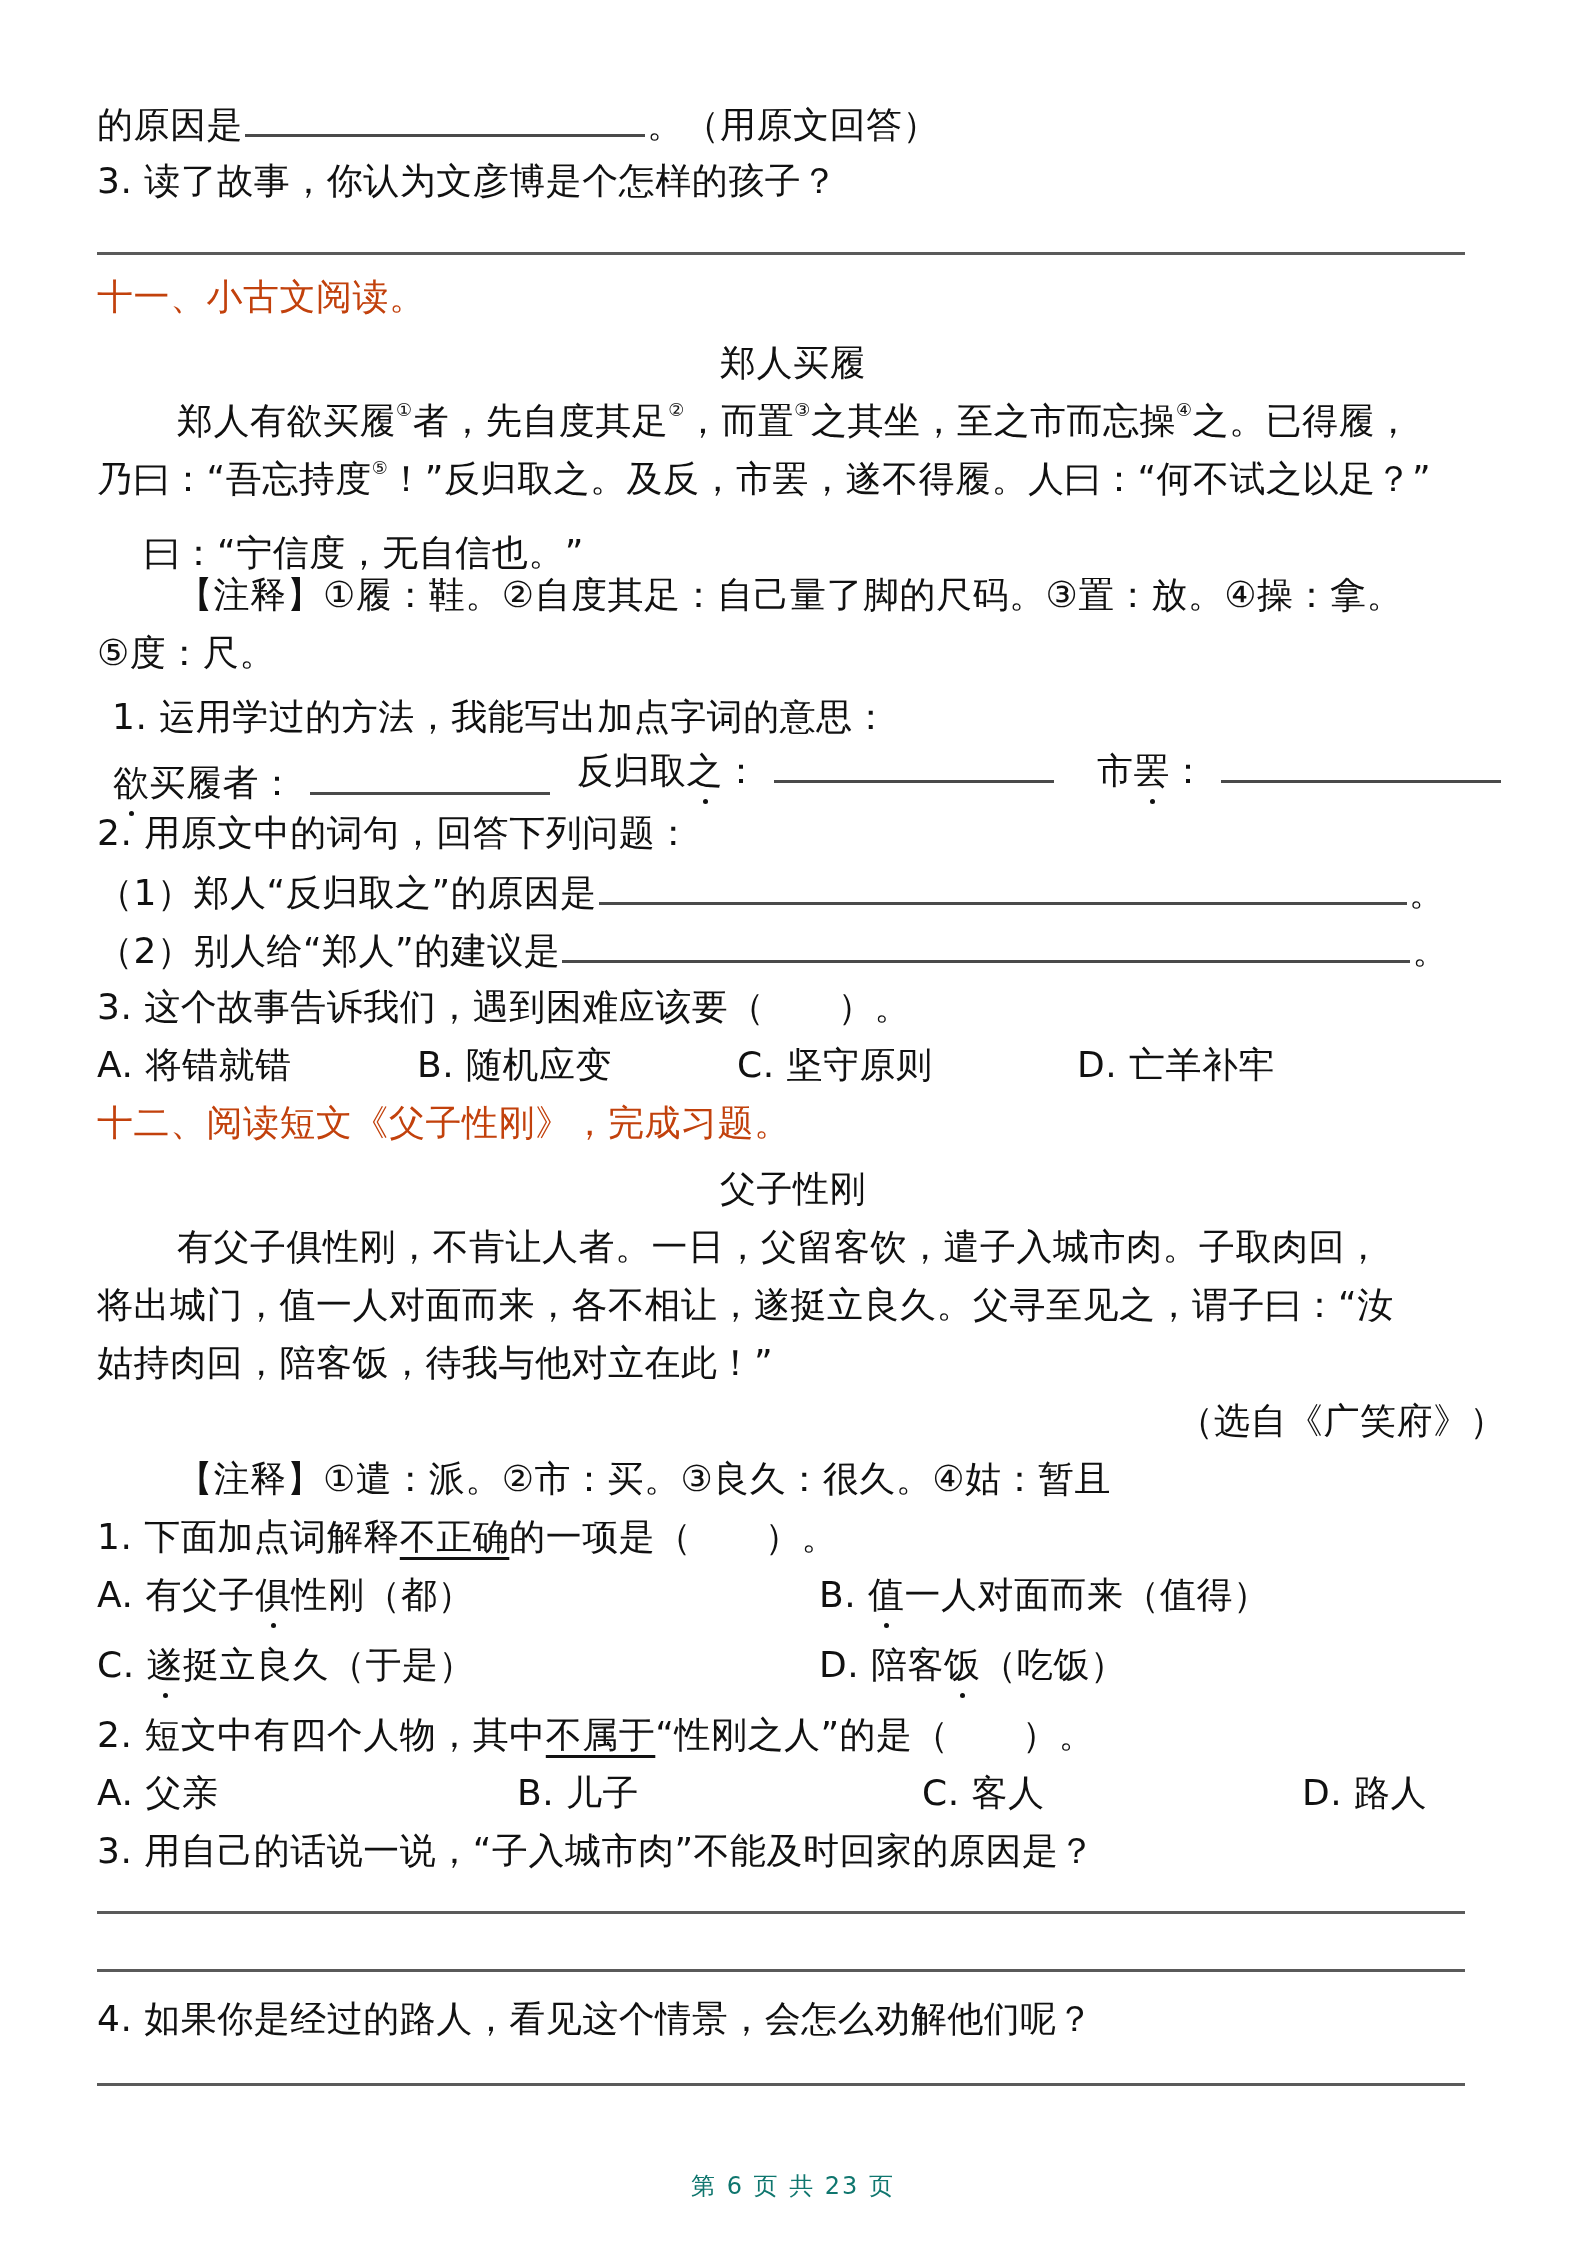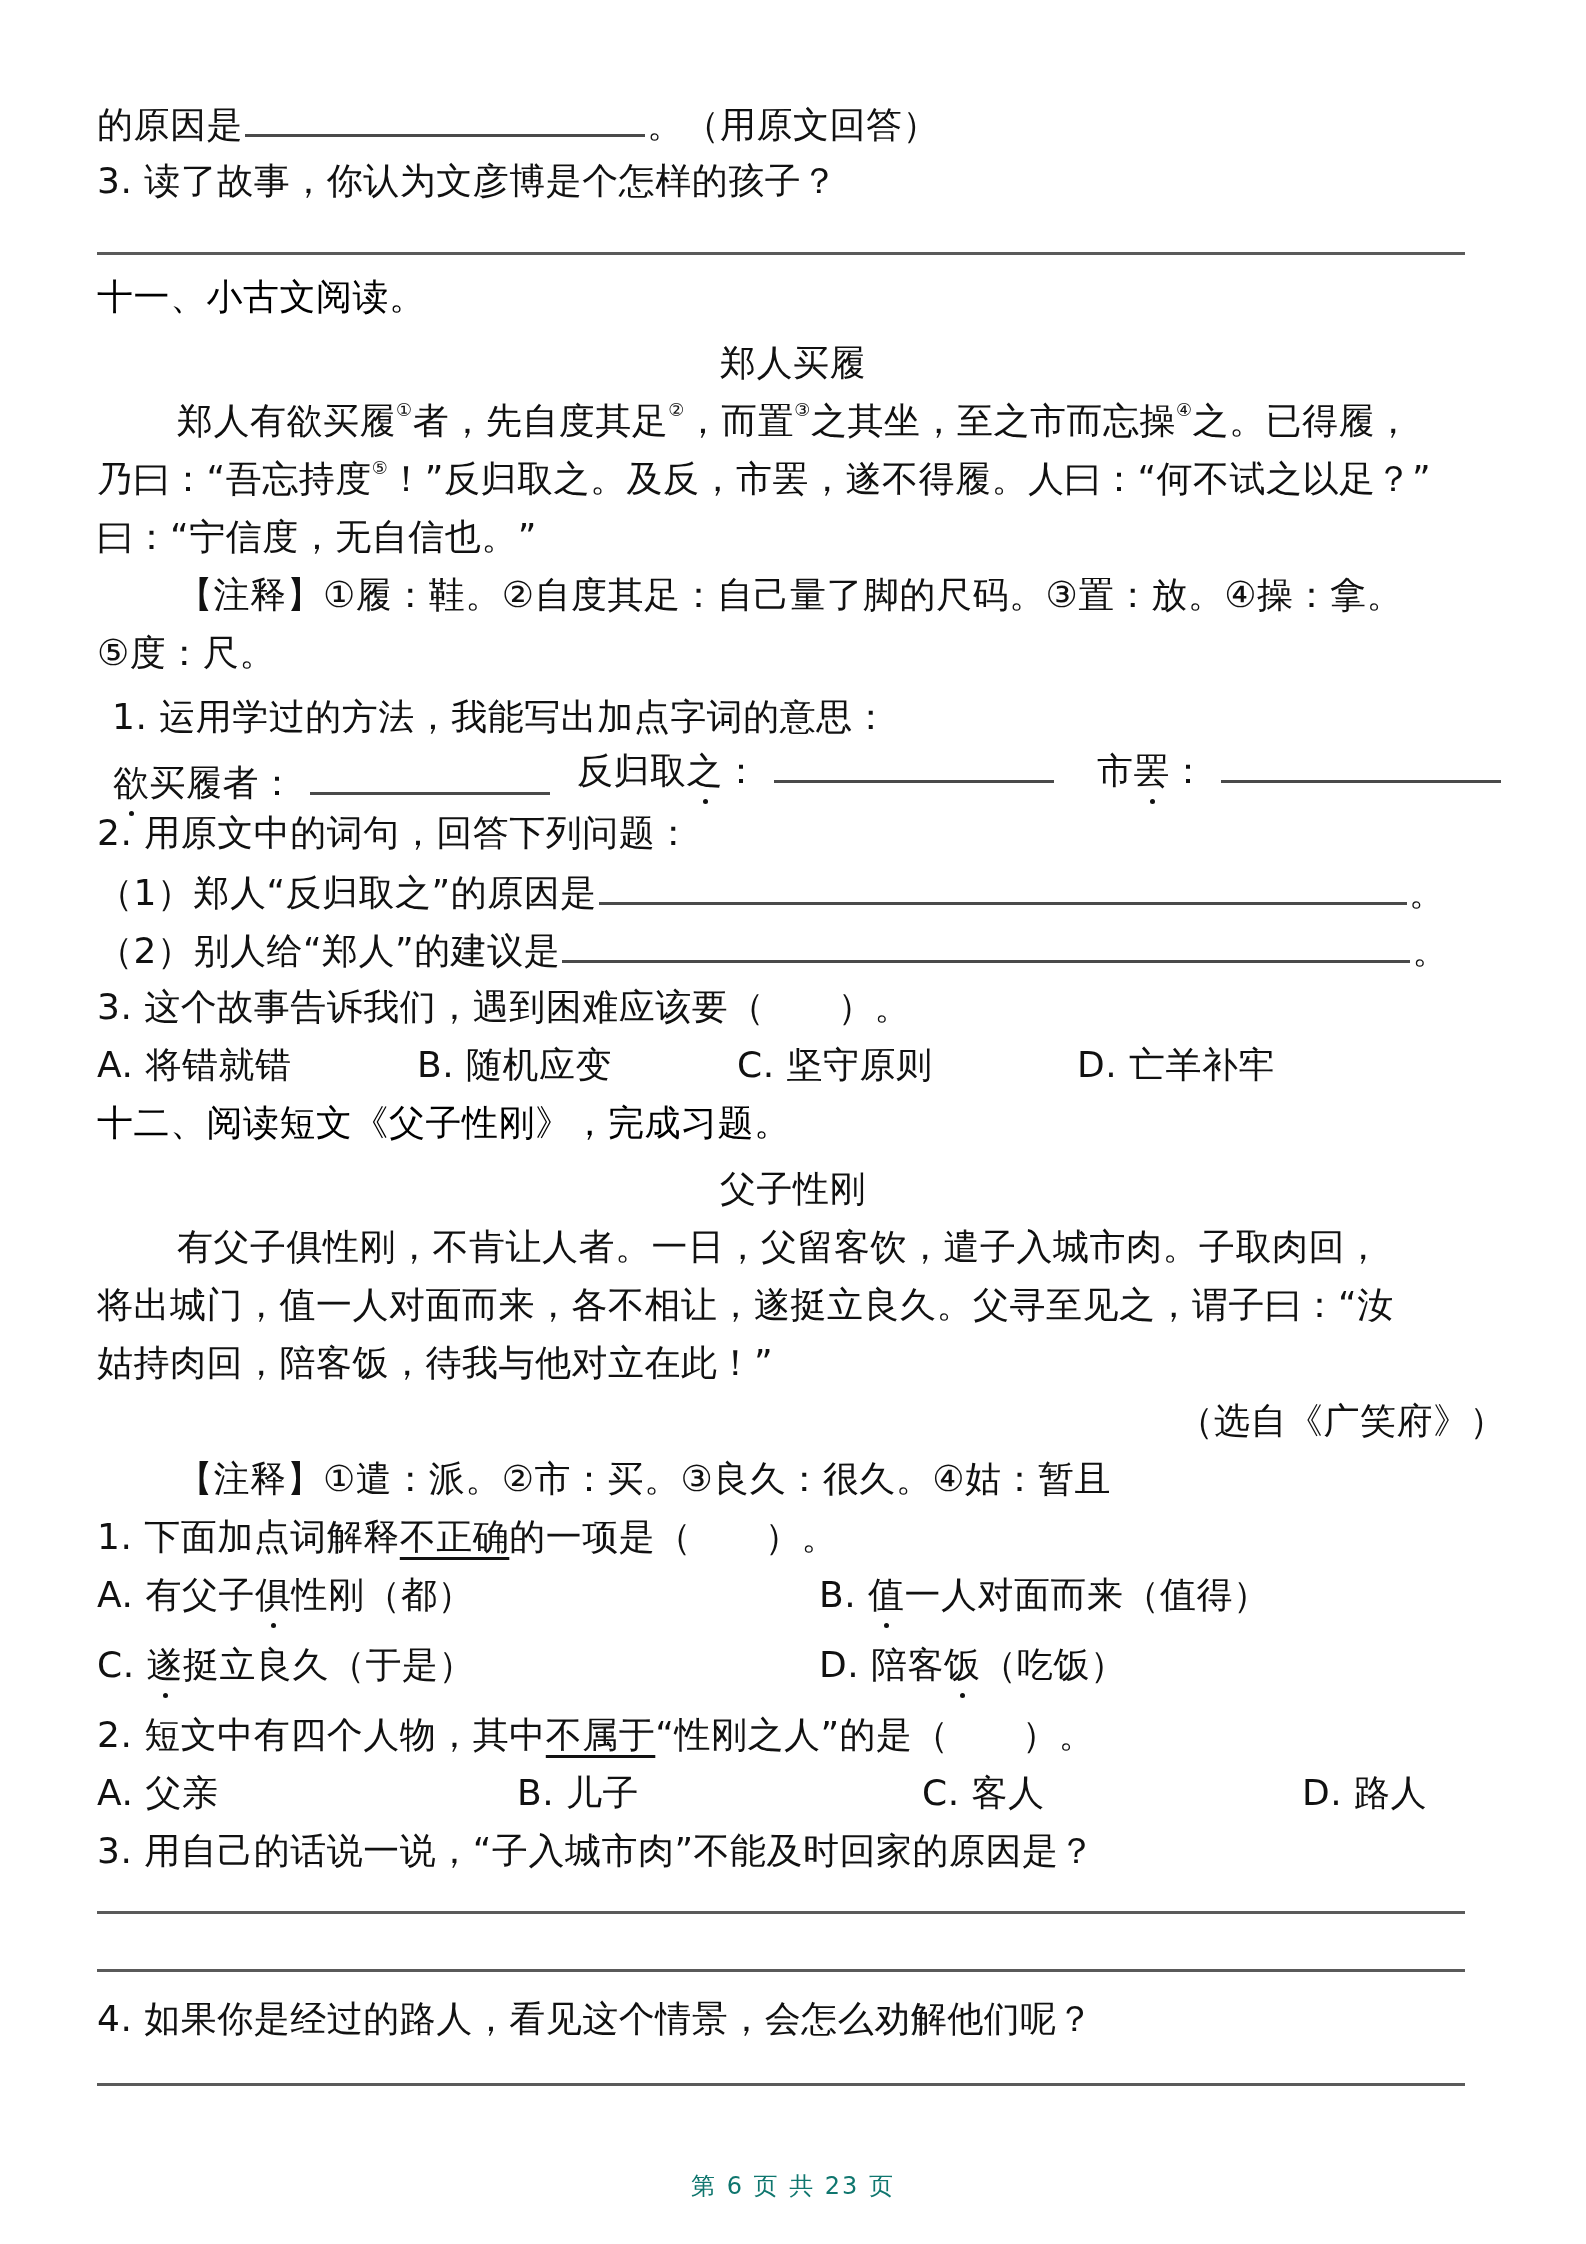--- a/index.html
+++ b/index.html
@@ -8,21 +8,21 @@
     font-family: "DejaVu Sans", "Liberation Sans", sans-serif;
     color: #111111;
   }
   .page { position: absolute; left: 0; top: 0; width: 1586px; height: 2244px; }
   .line {
     position: absolute; left: 97px; right: 60px;
     font-size: 36px; line-height: 50px; white-space: nowrap;
     letter-spacing: 0.5px;
   }
   .indent { padding-left: 80px; }
-  .red { color: #000000; }
+  .red { color: #c2410c; }
   .center { text-align: center; left: 0; right: 0; }
   .right { text-align: right; }
   .blank {
     display: inline-block; border-bottom: 3px solid #4a4a4a;
     height: 36px; vertical-align: baseline; margin: 0 2px;
   }
   .rule {
     position: absolute; left: 97px; width: 1368px; height: 0;
     border-top: 3px solid #5a5a5a;
   }
@@ -53,21 +53,21 @@
 
   <div class="line red" style="top:272px;">十一、小古文阅读。</div>
   <div class="line center" style="top:338px;">郑人买履</div>
 
   <div class="line indent" style="top:396px;">
     <span>郑人有欲买履</span><sup>①</sup><span>者，先自度其足</span><sup>②</sup><span>，而置</span><sup>③</sup><span>之其坐，至之市而忘操</span><sup>④</sup><span>之。已得履，</span>
   </div>
   <div class="line" style="top:454px;">
     <span>乃曰：“吾忘持度</span><sup>⑤</sup><span>！”反归取之。及反，市罢，遂不得履。人曰：“何不试之以足？”</span>
   </div>
-  <div class="line" style="top:512px;">曰：“宁信度，无自信也。”</div>
+  <div class="line" style="top:528px;margin-left:47px;">曰：“宁信度，无自信也。”</div>
 
   <div class="line indent" style="top:570px;">【注释】①履：鞋。②自度其足：自己量了脚的尺码。③置：放。④操：拿。</div>
   <div class="line" style="top:628px;">⑤度：尺。</div>
 
   <div class="line" style="top:692px;margin-left:15px;">1. 运用学过的方法，我能写出加点字词的意思：</div>
   <div class="line" style="top:744px;">
     <span class="opt" style="left:16px;margin-top:12px;"><span class="dot">欲</span><span>买履者：</span><span class="blank" style="width:240px; margin-left:14px;"></span></span>
     <span class="opt" style="left:480px;"><span>反归取</span><span class="dot">之</span><span>：</span><span class="blank" style="width:280px; margin-left:14px;"></span></span>
     <span class="opt" style="left:1000px;"><span>市</span><span class="dot">罢</span><span>：</span><span class="blank" style="width:280px; margin-left:14px;"></span></span>
   </div>

